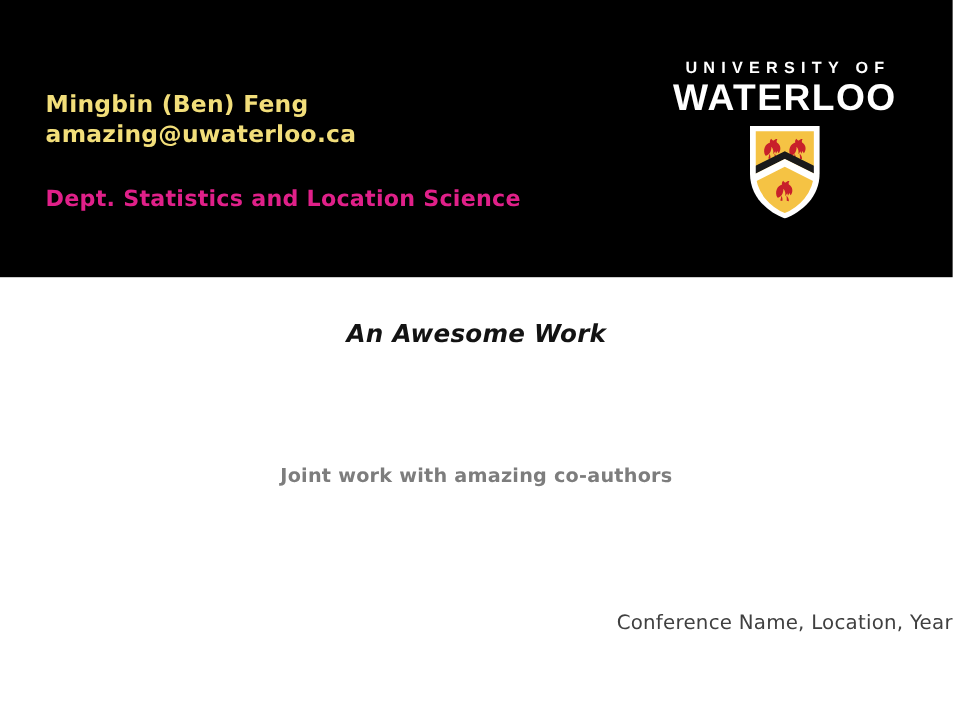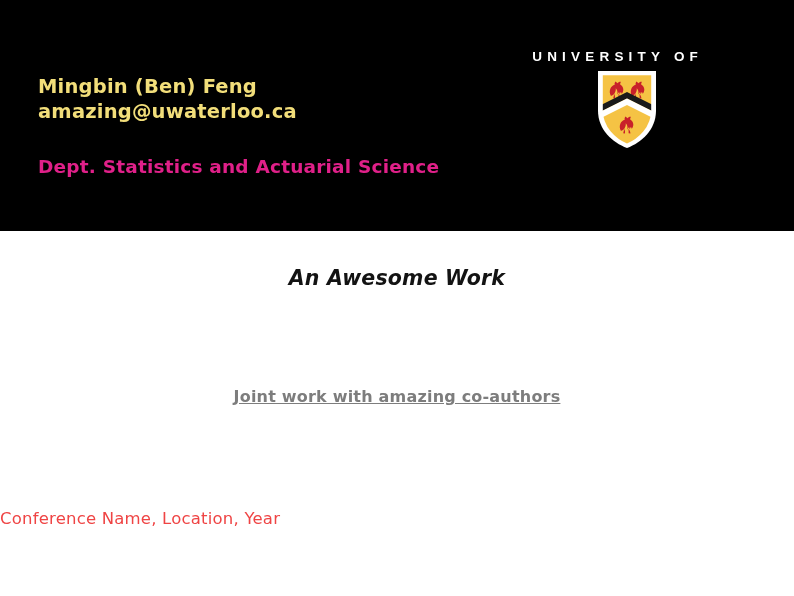--- a/index.html
+++ b/index.html
@@ -56,23 +56,24 @@
     font-weight: bold;
     font-size: 18.5px;
     color: #e02089;
     letter-spacing: 0.2px;
     white-space: nowrap;
   }
 
   
   .logo {
     position: absolute;
-    left: 527px;
+    left: 554px;
     top: 50px;
     width: 200px;
+    text-align: center;
   }
   .logo-university {
     font-family: "Liberation Sans", sans-serif;
     font-weight: bold;
     font-size: 13.5px;
     color: #ffffff;
     letter-spacing: 5.2px;
     text-indent: 5.2px;
     line-height: 1;
   }
@@ -109,53 +110,53 @@
     position: absolute;
     left: 0;
     top: 387px;
     width: 794px;
     text-align: center;
     font-family: "DejaVu Sans", sans-serif;
     font-weight: bold;
     font-size: 16px;
     color: #7d7d7d;
     letter-spacing: 0.2px;
-    text-decoration: underline;
   }
   .conference {
     position: absolute;
     left: 0;
     top: 509px;
     width: 794px;
-    text-align: left;
+    text-align: right;
     font-family: "DejaVu Sans", sans-serif;
     font-weight: normal;
     font-size: 16.5px;
-    color: #ef4444;
+    color: #404040;
     letter-spacing: 0.2px;
   }
 </style>
 </head>
 <body>
 
 <div class="slide">
 
   <div class="banner">
 
     <div class="affiliation-block">
       <div class="author-name">Mingbin (Ben) Feng</div>
       <div class="author-email">amazing@uwaterloo.ca</div>
 
       <div class="dept-block">
-        <div class="dept-line">Dept. Statistics and Actuarial Science</div>
+        <div class="dept-line">Dept. Statistics and Location Science</div>
       </div>
     </div>
 
     <div class="logo">
       <div class="logo-university">UNIVERSITY OF</div>
+      <div class="logo-waterloo">WATERLOO</div>
 
       <div class="logo-shield-wrap">
         <svg width="62" height="78" viewBox="0 0 62 78">
           <defs>
             <clipPath id="shieldClip">
               <path d="M5.5 4 H56.5 V40 C56.5 58 43 70 31 75 C19 70 5.5 58 5.5 40 Z"></path>
             </clipPath>
           </defs>
 
           <path d="M2 1 H60 V40.5 C60 60 45.5 72.5 31 78 C16.5 72.5 2 60 2 40.5 Z" fill="#ffffff"></path>

